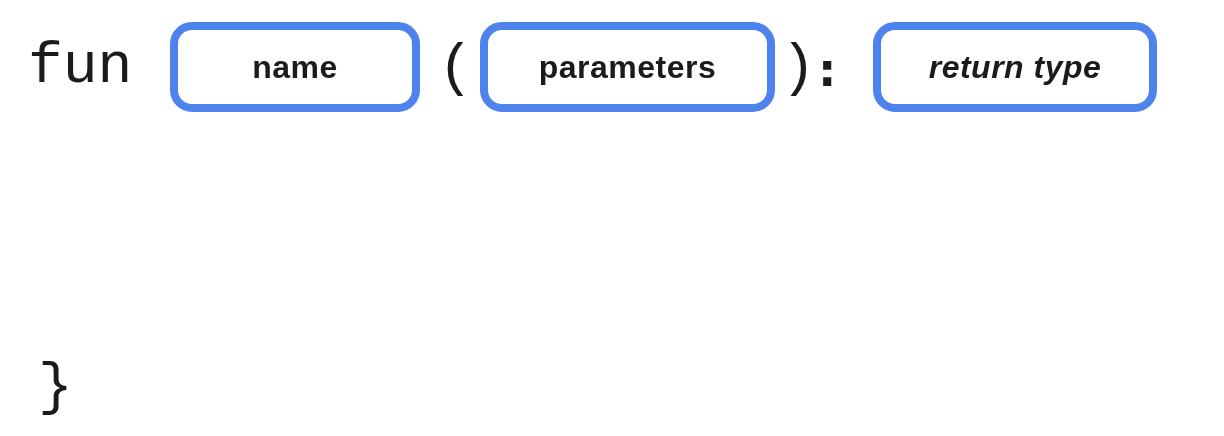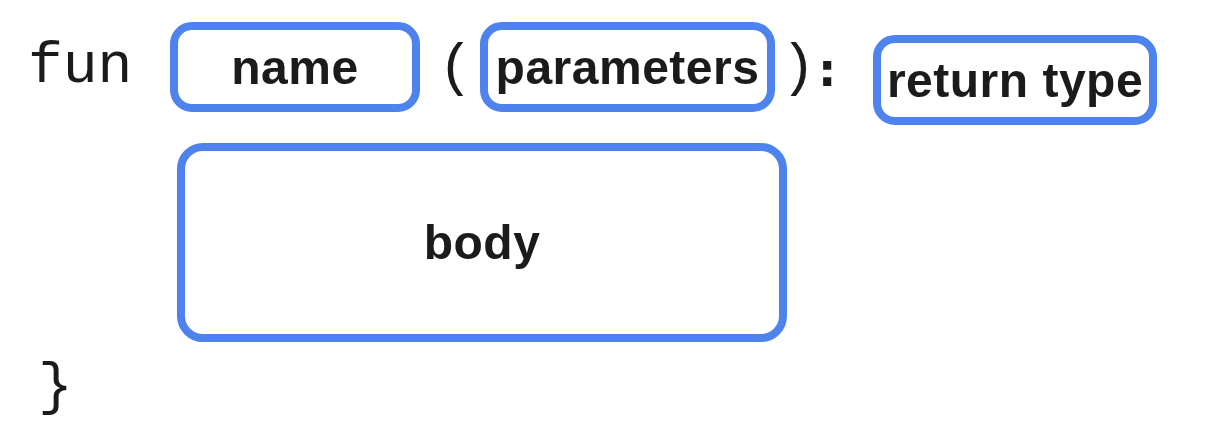--- a/index.html
+++ b/index.html
@@ -37,28 +37,28 @@
     border:8px solid var(--accent);
     border-radius:22px;
     background:#fff;
     display:flex;
     align-items:center;
     justify-content:center;
   }
   .ph-label{
     font-family:"Liberation Sans", sans-serif;
     font-weight:bold;
-    font-size:48px;
+    font-size:32px;
     color:var(--ink);
     letter-spacing:0.5px;
     white-space:nowrap;
   }
   .box-name       {left:170px; top:22px;  width:250px; height:90px;}
   .box-parameters {left:480px; top:22px;  width:295px; height:90px;justify-content:center;}
-  .box-return     {left:873px; top:35px;  width:284px; height:90px;}
+  .box-return     {left:873px; top:22px;  width:284px; height:90px;font-style:italic;}
   .box-body       {left:177px; top:143px; width:610px; height:199px; border-radius:26px;}
 
   .kw-fun     {left:28px;   top:67px;}
   .paren-open {left:438px;  top:69px;}
   .paren-close{left:781px;  top:69px;}
   .colon      {left:818px;  top:70px;}
   .brace-open {left:1183px; top:70px;}
   .brace-close{left:38px;   top:388px;}
 </style>
 </head>
@@ -81,19 +81,16 @@
   <span class="code paren-close">)</span>
 
   <span class="code colon">:</span>
 
   <div class="ph-box box-return">
     <span class="ph-label">return type</span>
   </div>
 
   <span class="code brace-open">{</span>
 
-  <div class="ph-box box-body">
-    <span class="ph-label">body</span>
-  </div>
 
   <span class="code brace-close">}</span>
 
 </div>
 
 </body></html>

